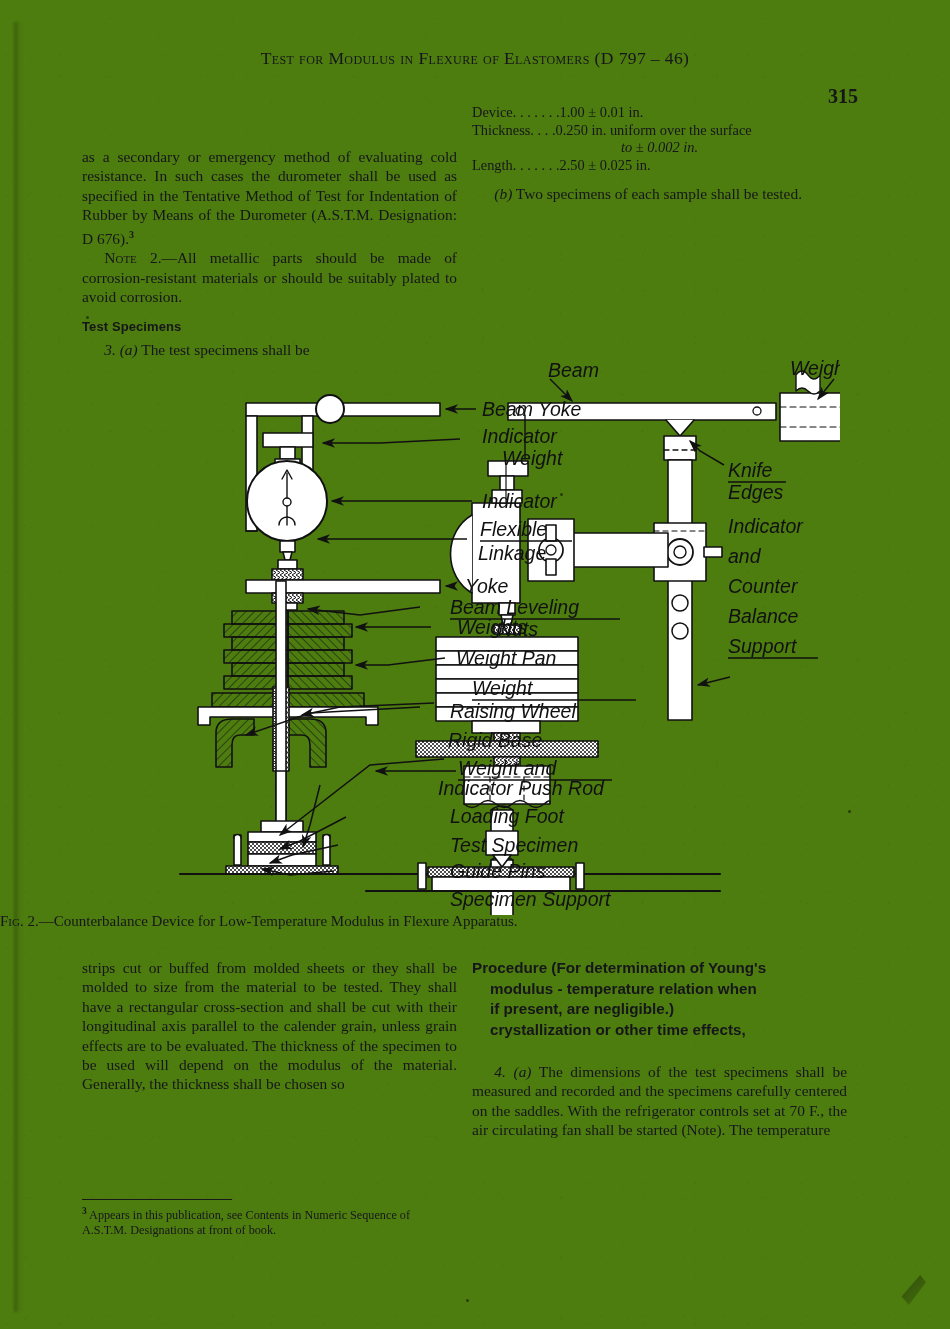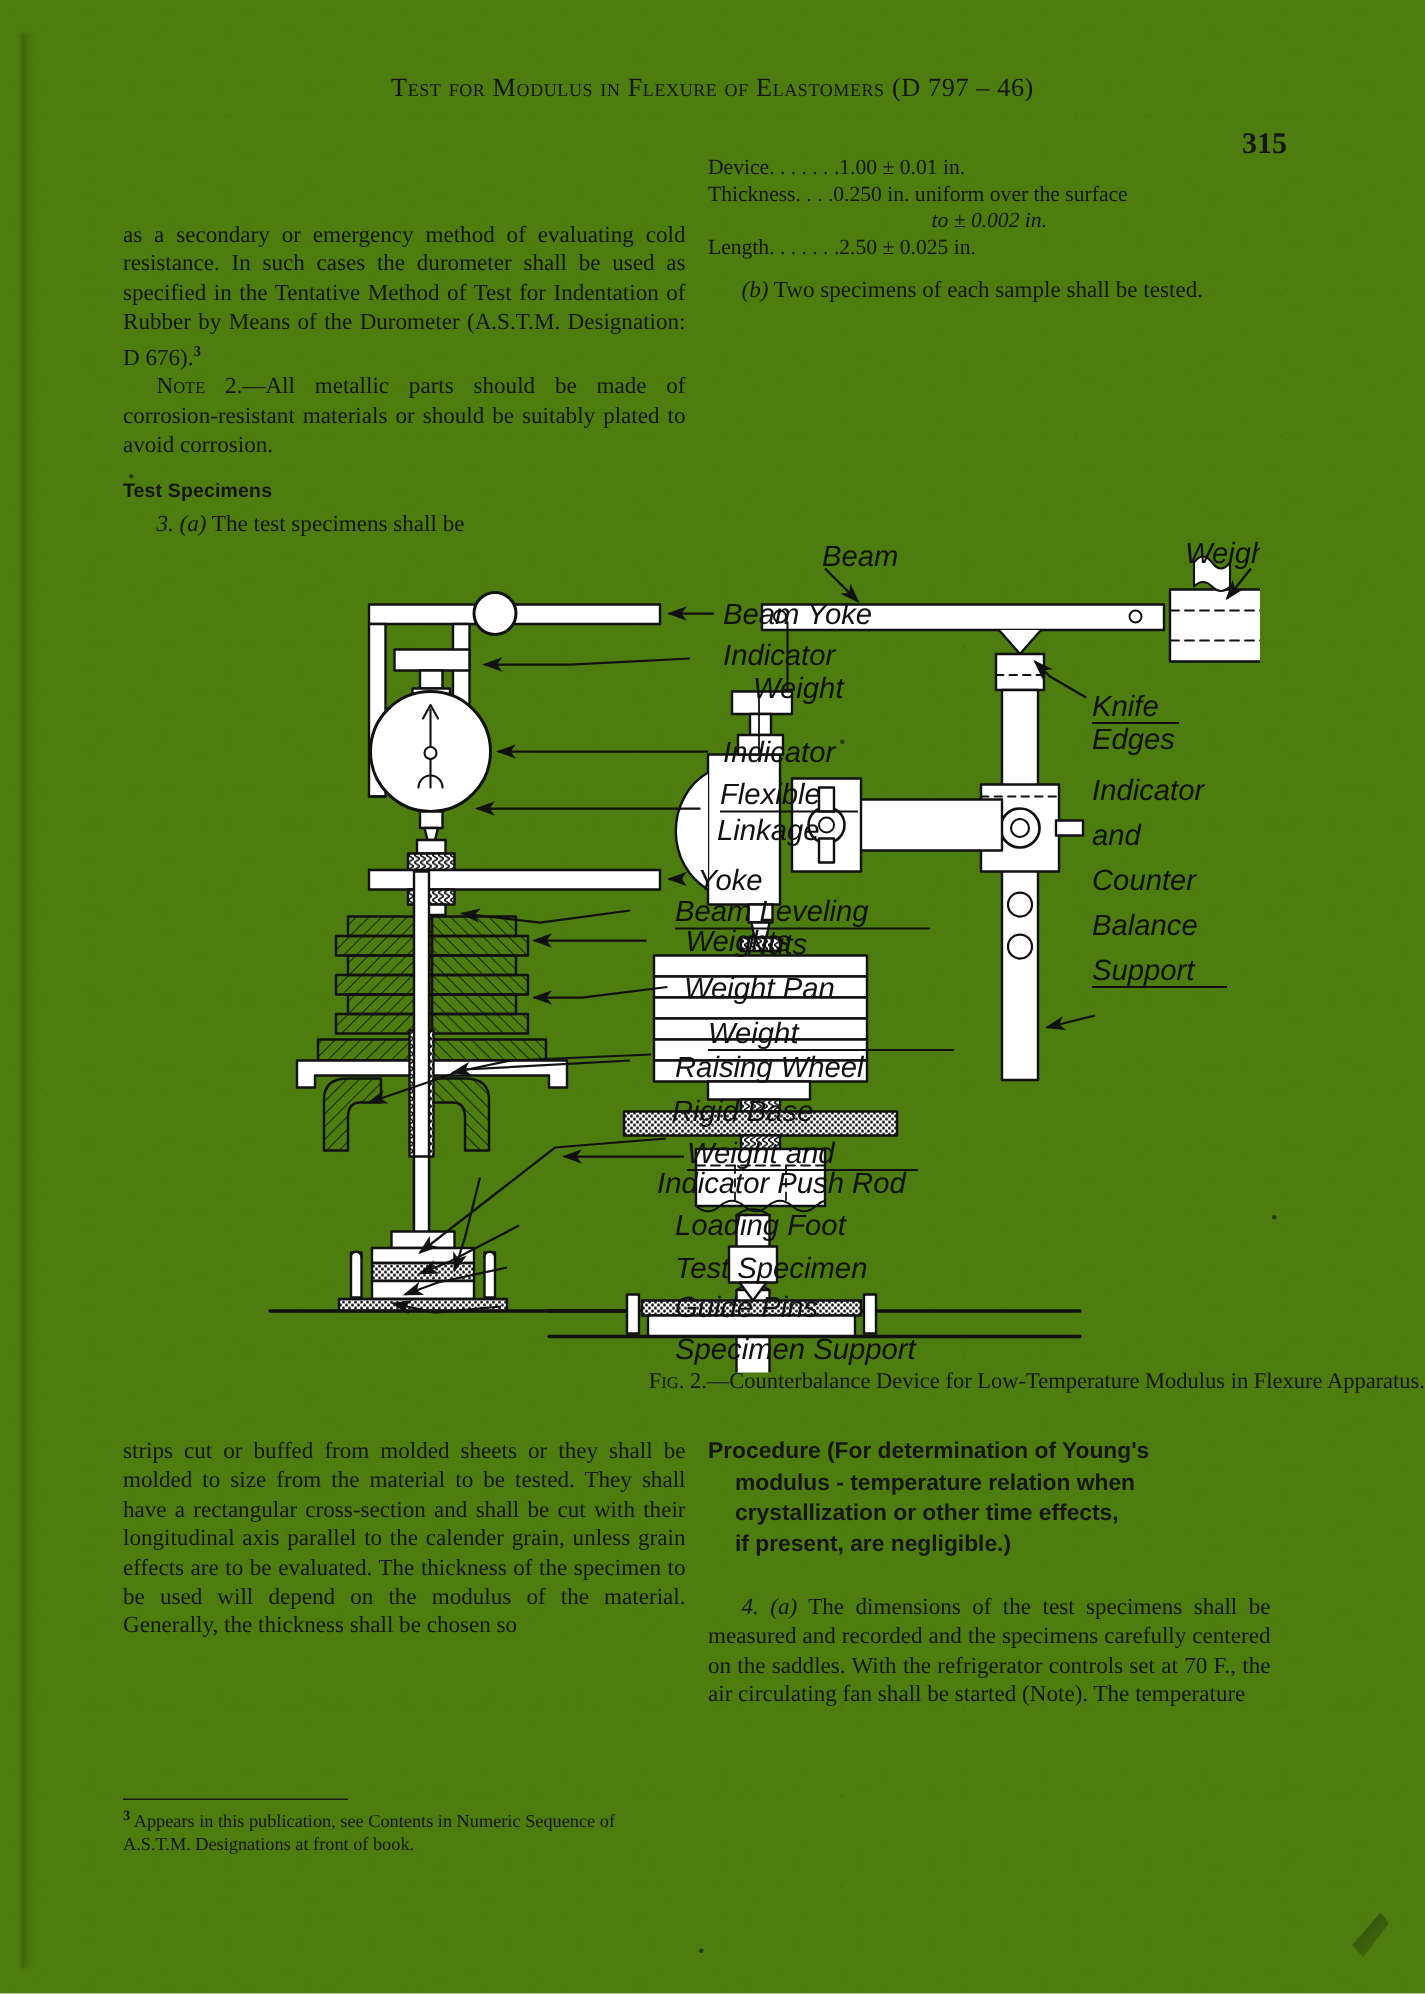--- a/index.html
+++ b/index.html
@@ -141,21 +141,21 @@
   
   #figure {
     position: absolute;
     left: 120px; top: 355px;
     width: 720px; height: 560px;
   }
   #figure svg { display: block; }
   .fig-caption {
     position: absolute;
     left: 0; right: 0; top: 913px;
-    text-align: right;
+    text-align: left;
     font-size: 15px;
   }
   .fig-caption .fignum { font-variant: small-caps; }
 </style>
 </head>
 <body>
 
 <div id="page">
 
   <div class="grain"></div>
@@ -435,22 +435,22 @@
   </div>
 
   <div class="col left" style="top:958px;">
     <p>strips cut or buffed from molded sheets or they shall be molded to size from the material to be tested.  They shall have a rectangular cross-section and shall be cut with their longitudinal axis parallel to the calender grain, unless grain effects are to be evaluated.  The thickness of the specimen to be used will depend on the modulus of the material.  Generally, the thickness shall be chosen so</p>
   </div>
 
   <div class="col right" style="top:958px;">
     <div class="procedure-head">
       <span>Procedure (For determination of Young's</span>
       <span class="hang">modulus - temperature relation when</span>
+      <span class="hang">if present, are negligible.)</span>
       <span class="hang">crystallization or other time effects,</span>
-      <span class="hang">if present, are negligible.)</span>
     </div>
     <p class="indent" style="margin-top:22px;"><span class="ital">4. (a)</span><span> The dimensions of the test specimens shall be measured and recorded and the specimens carefully centered on the saddles.  With the refrigerator controls set at 70 F., the air circulating fan shall be started (Note).  The temperature</span></p>
   </div>
 
   <div class="footnote-rule"></div>
   <div class="footnote">
     <span class="marker">3</span><span> Appears in this publication, see Contents in Numeric Sequence of A.S.T.M. Designations at front of book.</span>
   </div>
 
 </div>

